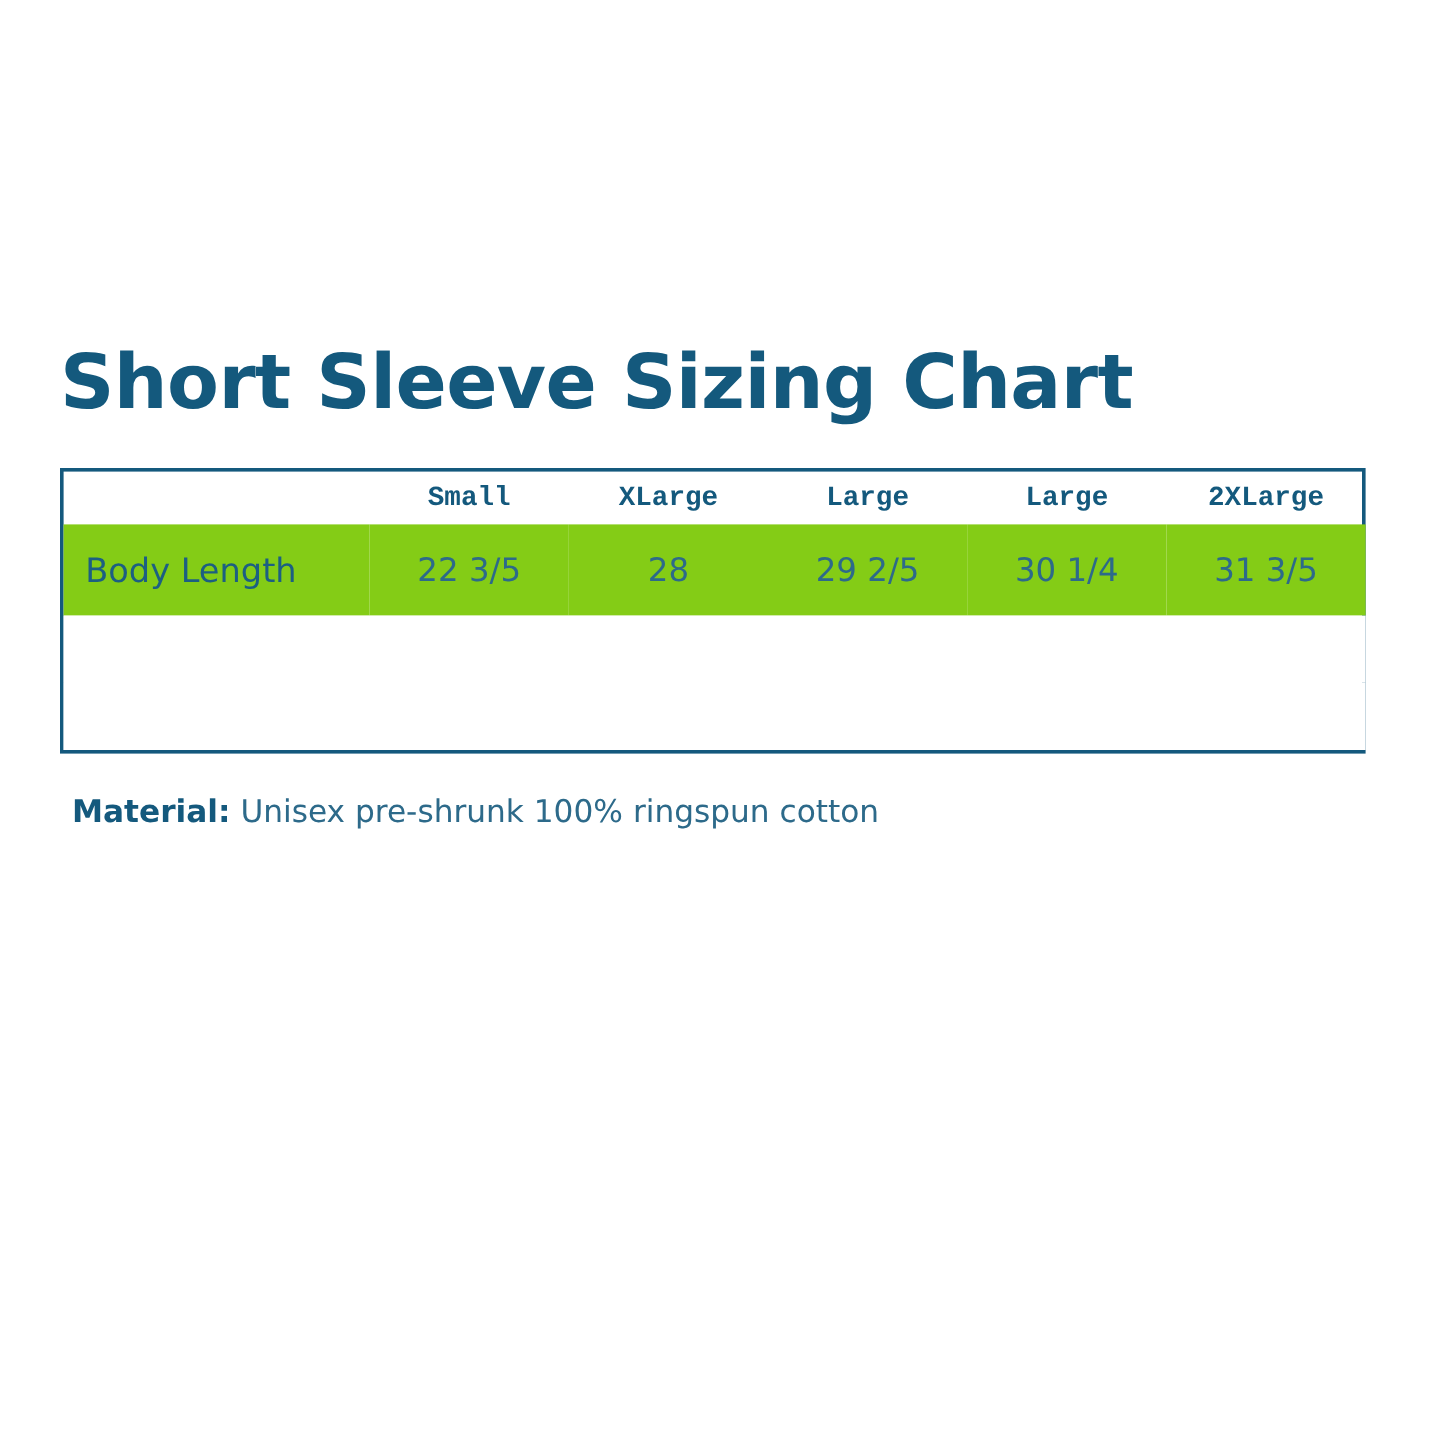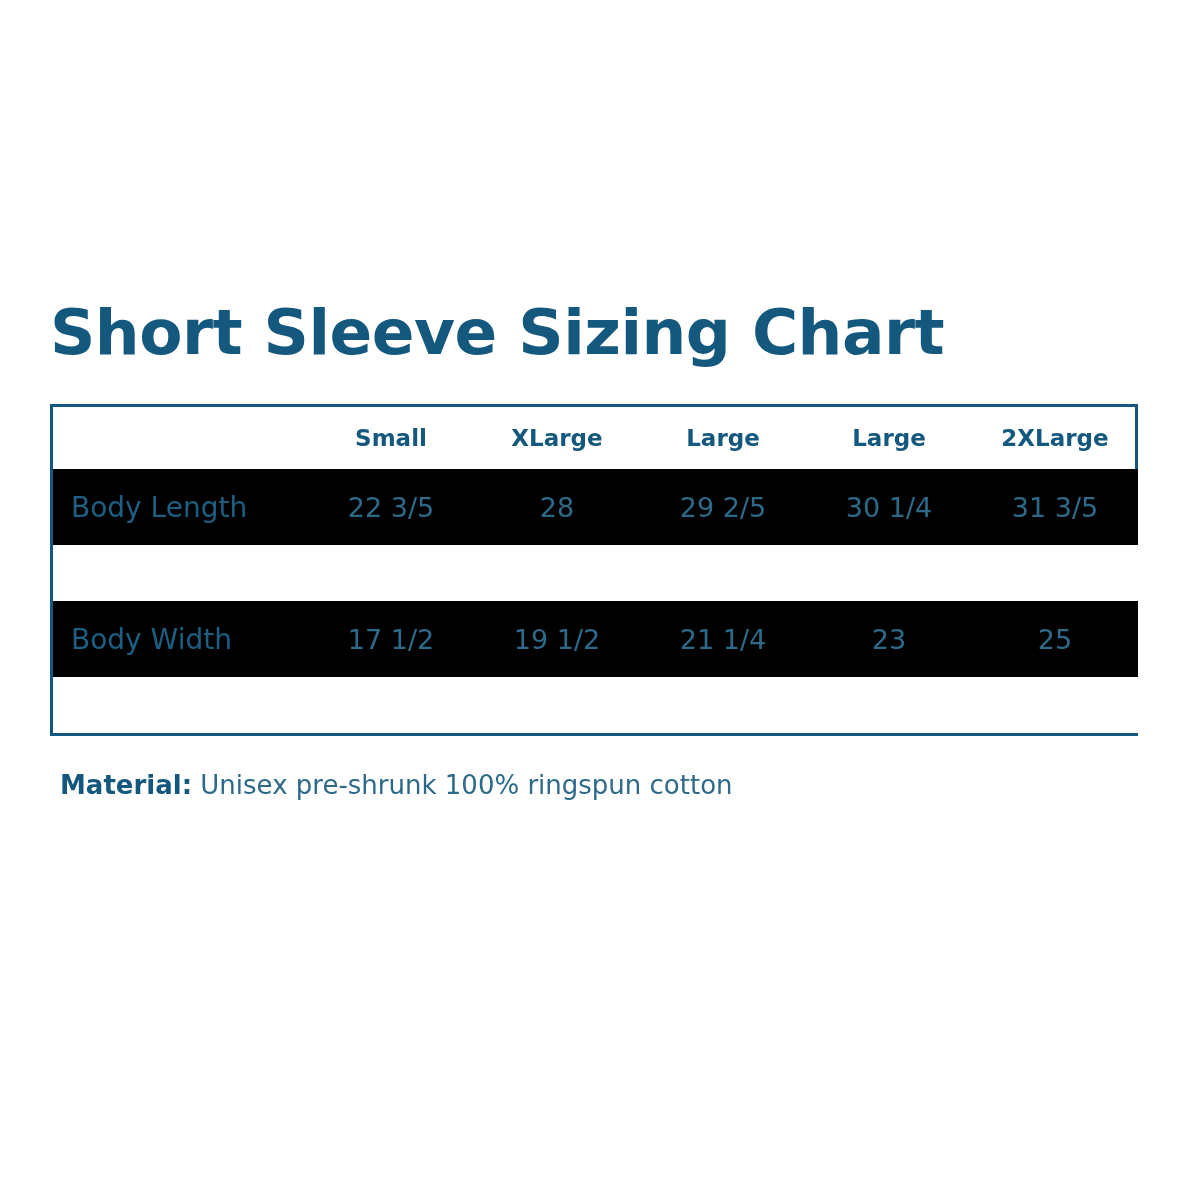--- a/index.html
+++ b/index.html
@@ -16,21 +16,21 @@
   }
   .page {
     position: relative;
     width: 1200px;
     height: 1200px;
     background: #ffffff;
   }
   .content {
     position: absolute;
     left: 50px;
-    top: 300px;
+    top: 286px;
     width: 1100px;
   }
   .title {
     font-size: 63px;
     font-weight: 700;
     color: #14597d;
     letter-spacing: -0.5px;
     line-height: 1.05;
     margin: 0 0 38px 0;
     white-space: nowrap;
@@ -44,40 +44,41 @@
   table.sizing {
     border-collapse: collapse;
     width: 100%;
     table-layout: fixed;
   }
   table.sizing th, table.sizing td {
     border: none;
     padding: 0;
   }
   .row-head th {
-    height: 62px;
+    height: 44px;
     vertical-align: middle;
     font-size: 23px;
     font-weight: 700;
     color: #14597d;
     text-align: center;
+    font-family: Liberation Mono, monospace;
   }
   .row-head th.corner {
     text-align: left;
   }
   col.label-col { width: 255px; }
   col.size-col { width: 166px; }
 
   .data-row td {
     height: 76px;
     vertical-align: middle;
     font-size: 27px;
     color: #2d6a8a;
     text-align: center;
-    background: #000000;
+    background: #84cc16;
   }
   .data-row td.rowlabel {
     text-align: left;
     padding-left: 18px;
     font-size: 28px;
     color: #1c5f82;
     font-weight: 400;
   }
   .spacer-row td {
     height: 56px;
@@ -134,28 +135,20 @@
             <td>31 3/5</td>
           </tr>
           <tr class="spacer-row">
             <td></td>
             <td></td>
             <td></td>
             <td></td>
             <td></td>
             <td></td>
           </tr>
-          <tr class="data-row">
-            <td class="rowlabel">Body Width</td>
-            <td>17 1/2</td>
-            <td>19 1/2</td>
-            <td>21 1/4</td>
-            <td>23</td>
-            <td>25</td>
-          </tr>
           <tr class="spacer-row">
             <td></td>
             <td></td>
             <td></td>
             <td></td>
             <td></td>
             <td></td>
           </tr>
         </tbody>
       </table>

